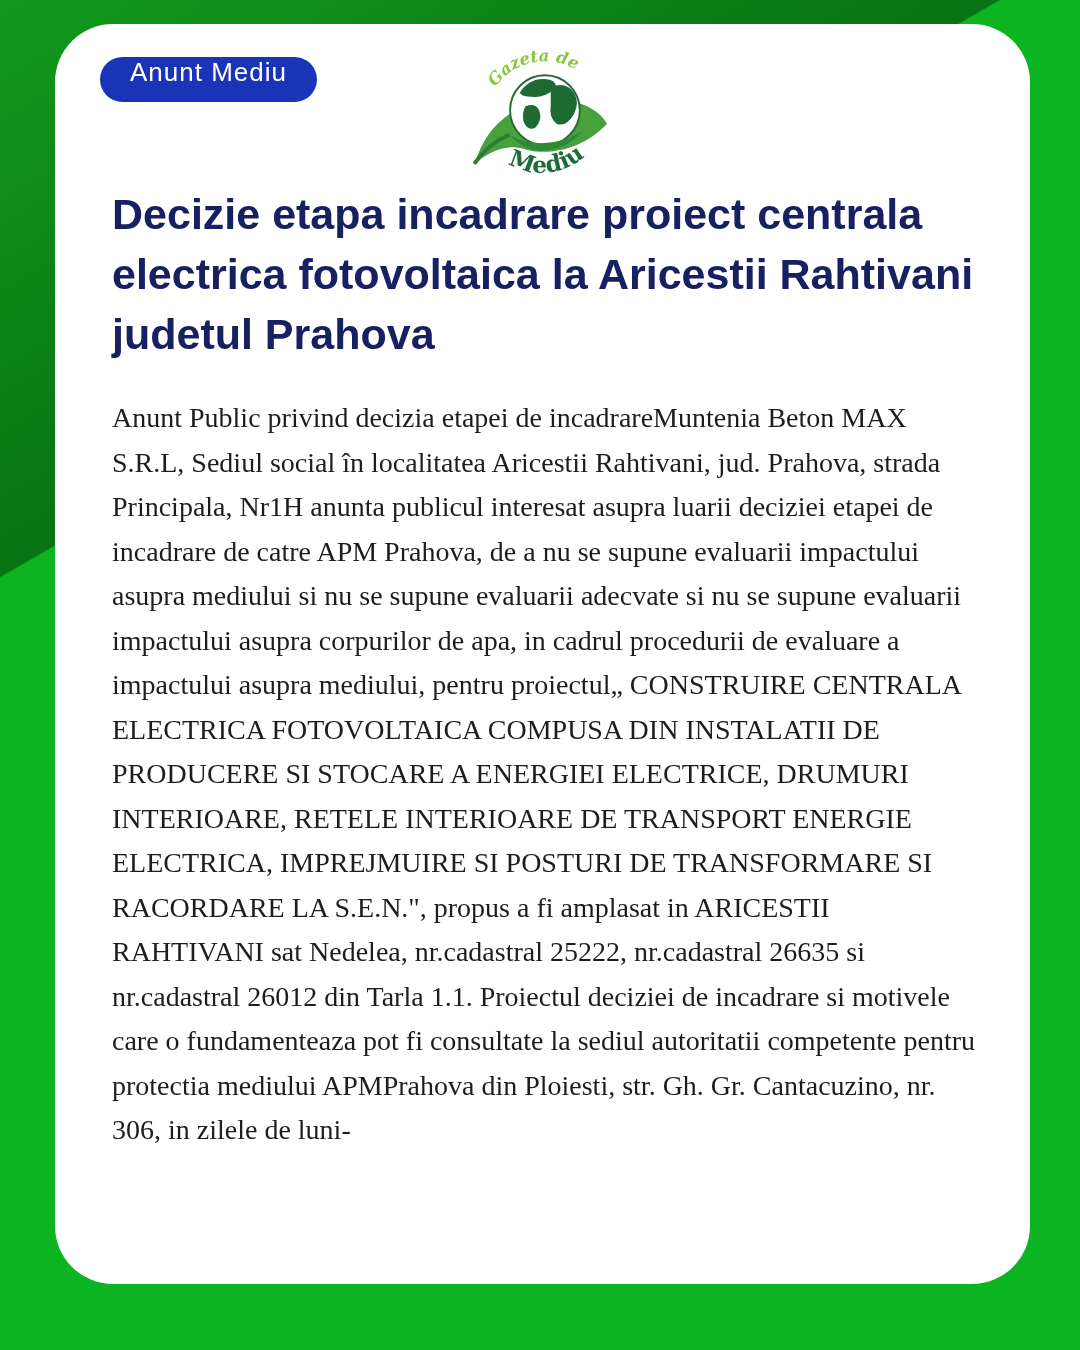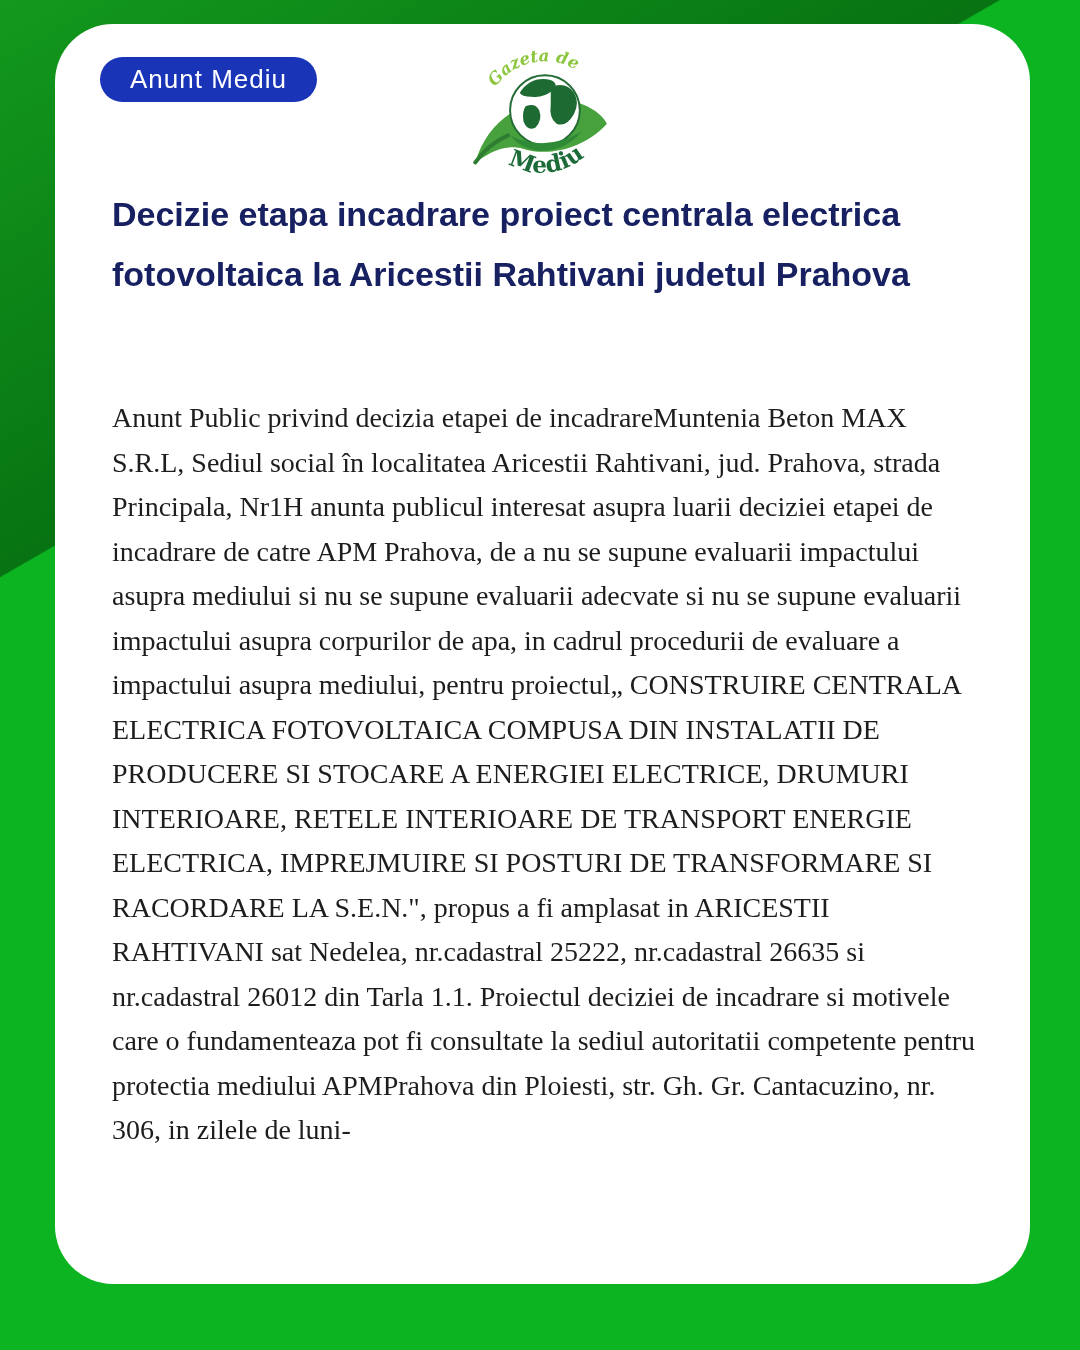--- a/index.html
+++ b/index.html
@@ -16,42 +16,42 @@
     width:975px;height:1260px;
     background:#ffffff;
     border-radius:58px;
     overflow:hidden;
   }
   .badge{
     position:absolute;
     left:45px;top:33px;
     height:45px;
     padding:0 30px;
-    display:flex;align-items:center;
+    display:flex;
     background:#1a34b8;
     border-radius:26px;
     color:#ffffff;
     font-size:26px;
     letter-spacing:1px;
     font-weight:400;
     white-space:nowrap;
   }
   .logo{
     position:absolute;
     left:50%;top:12px;
     transform:translateX(-50%);
     width:155px;height:160px;
   }
   .title{
     position:absolute;
     left:57px;top:160px;
     width:885px;
     margin:0;
     color:#172060;
-    font-size:34px;
+    font-size:43px;
     line-height:60px;
     font-weight:700;
     letter-spacing:0;
   }
   .body-text{
     position:absolute;
     left:57px;top:372px;
     width:866px;
     margin:0;
     color:#1d1d1f;

